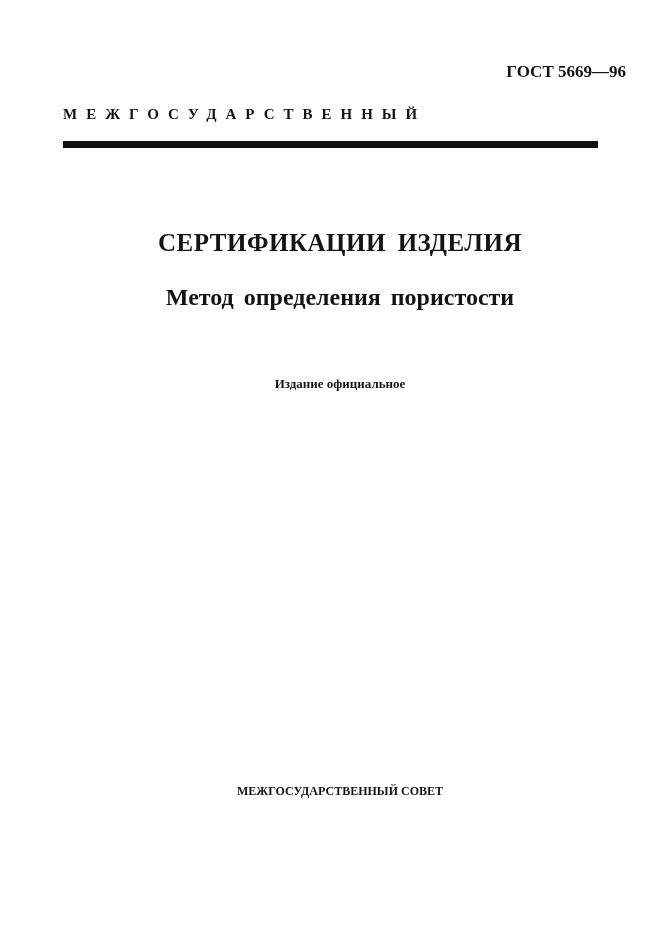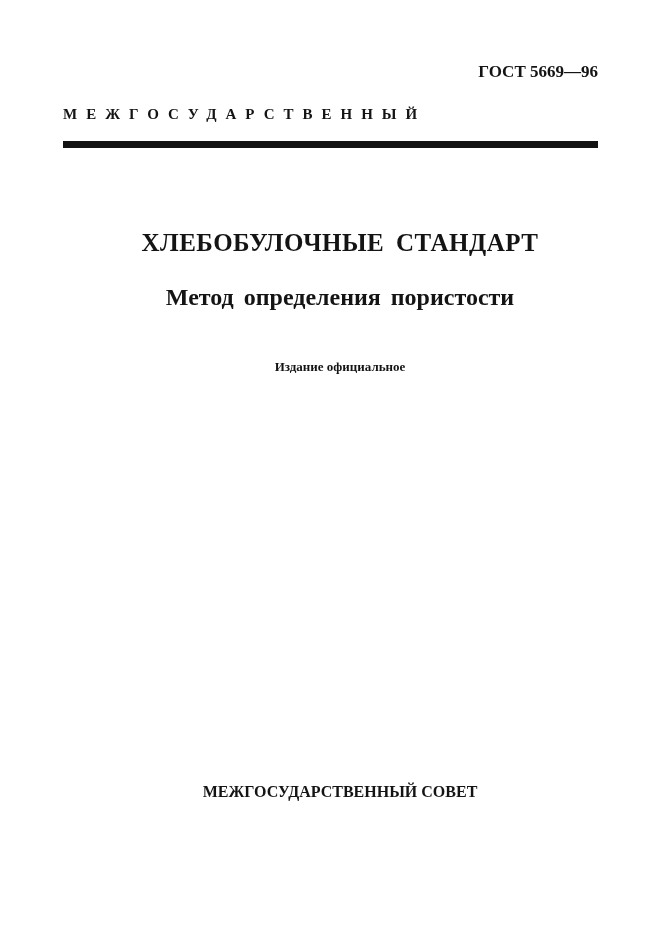--- a/index.html
+++ b/index.html
@@ -20,20 +20,21 @@
   .doc-number {
     position: absolute;
     top: 62px;
     left: 0;
     width: 598px;
     text-align: right;
     font-size: 17px;
     font-weight: bold;
     line-height: 20px;
     white-space: nowrap;
+    padding-left: 28px;
   }
   .standard-type {
     position: absolute;
     top: 105px;
     left: 63px;
     width: 535px;
     display: flex;
     justify-content: space-between;
     font-size: 15px;
     font-weight: bold;
@@ -70,28 +71,28 @@
   }
   .doc-subtitle {
     top: 284px;
     font-size: 24px;
     font-weight: bold;
     line-height: 26px;
     word-spacing: 4px;
     white-space: nowrap;
   }
   .edition-note {
-    top: 359px;
+    top: 376px;
     font-size: 13px;
     font-weight: bold;
     line-height: 16px;
   }
   .footer-block {
     top: 785px;
-    font-size: 16px;
+    font-size: 12px;
     font-weight: bold;
     line-height: 13px;
   }
   .footer-block .city {
     letter-spacing: 5px;
     margin-left: 5px; 
   }
 </style>
 </head>
 <body>
@@ -99,21 +100,21 @@
 <div class="page">
 
   <div class="doc-number">ГОСТ 5669—96</div>
 
   <div class="standard-type">
     <span>МЕЖГОСУДАРСТВЕННЫЙ</span>
   </div>
 
   <div class="head-rule"></div>
 
-  <div class="axis doc-title">ХЛЕБОБУЛОЧНЫЕ СТАНДАРТ</div>
+  <div class="axis doc-title">СЕРТИФИКАЦИИ ИЗДЕЛИЯ</div>
 
   <div class="axis doc-subtitle">Метод определения пористости</div>
 
   <div class="axis edition-note">Издание официальное</div>
 
   <div class="axis footer-block">
     <div>МЕЖГОСУДАРСТВЕННЫЙ СОВЕТ</div>
   </div>
 
 </div>

